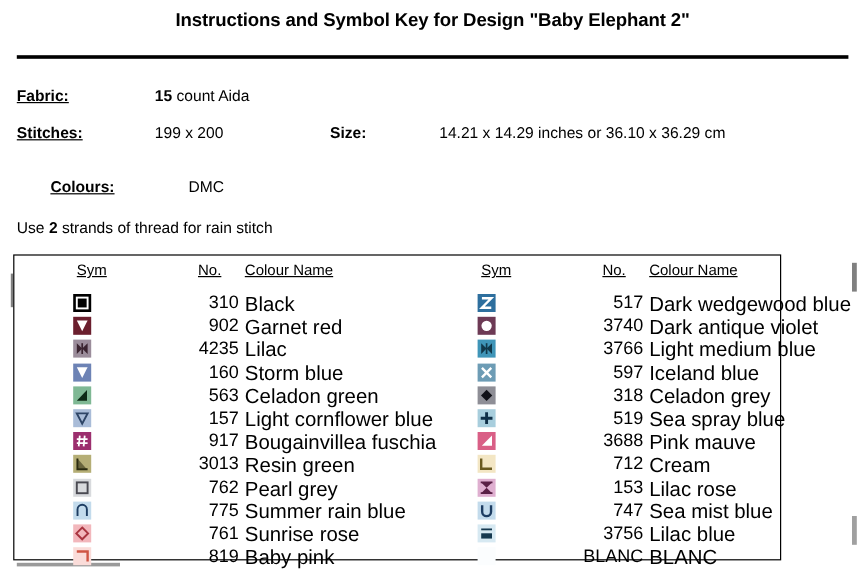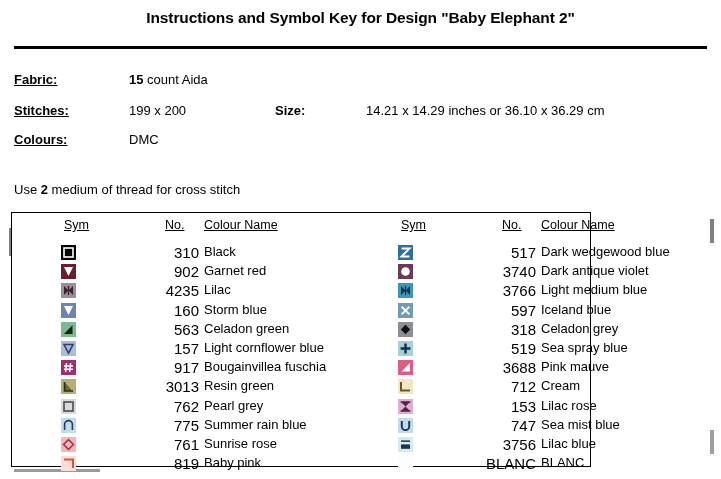--- a/index.html
+++ b/index.html
@@ -49,21 +49,21 @@
     display: inline-block;
     font-weight: bold;
     width: 115px;
     text-decoration: underline;
   }
   .info-row .val { display: inline-block; }
   .info-row .val b { font-weight: bold; }
 
   #row-fabric   { top: 72px; }
   #row-stitches { top: 103px; }
-  #row-colours  { top: 132px; }
+  #row-colours  { top: 148px; margin-left: 28px; }
   #row-use      { top: 182px; }
 
   .size-label {
     position: absolute;
     left: 275px;
     top: 103px;
     font-size: 13px;
     font-weight: bold;
   }
   .size-value {
@@ -73,21 +73,21 @@
     font-size: 13px;
     white-space: nowrap;
     margin-left: 36px;
   }
 
   
   .key-box {
     position: absolute;
     left: 11px;
     top: 212px;
-    width: 580px;
+    width: 640px;
     height: 255px;
     border: 1.5px solid #000000;
     box-sizing: border-box;
     background: #ffffff;
   }
 
   .scroll-nub {
     position: absolute;
     left: 9px;
     top: 228px;
@@ -163,21 +163,21 @@
     position: absolute;
     left: 70px;
     width: 77px;
     text-align: right;
     font-size: 15px;
     top: 0;
   }
   .cname {
     position: absolute;
     left: 152px;
-    font-size: 13px;
+    font-size: 17px;
     top: 0;
     white-space: nowrap;
   }
 </style>
 </head>
 <body>
 
 <div class="title">Instructions and Symbol Key for Design "Baby Elephant 2"</div>
 
 <div class="top-rule"></div>
@@ -190,21 +190,21 @@
   <span class="lbl">Stitches:</span><span class="val">199 x 200</span>
 </div>
 <div class="size-label">Size:</div>
 <div class="size-value">14.21 x 14.29 inches or 36.10 x 36.29 cm</div>
 
 <div class="info-row" id="row-colours">
   <span class="lbl">Colours:</span><span class="val">DMC</span>
 </div>
 
 <div class="info-row" id="row-use">
-  <span>Use </span><b>2</b><span> medium of thread for cross stitch</span>
+  <span>Use </span><b>2</b><span> strands of thread for rain stitch</span>
 </div>
 
 <div class="scroll-nub"></div>
 <div class="scroll-nub-r"></div>
 <div class="scroll-nub-br"></div>
 <div class="scroll-nub-bl"></div>
 
 <div class="key-box">
 
   <div class="col" id="col-left">

